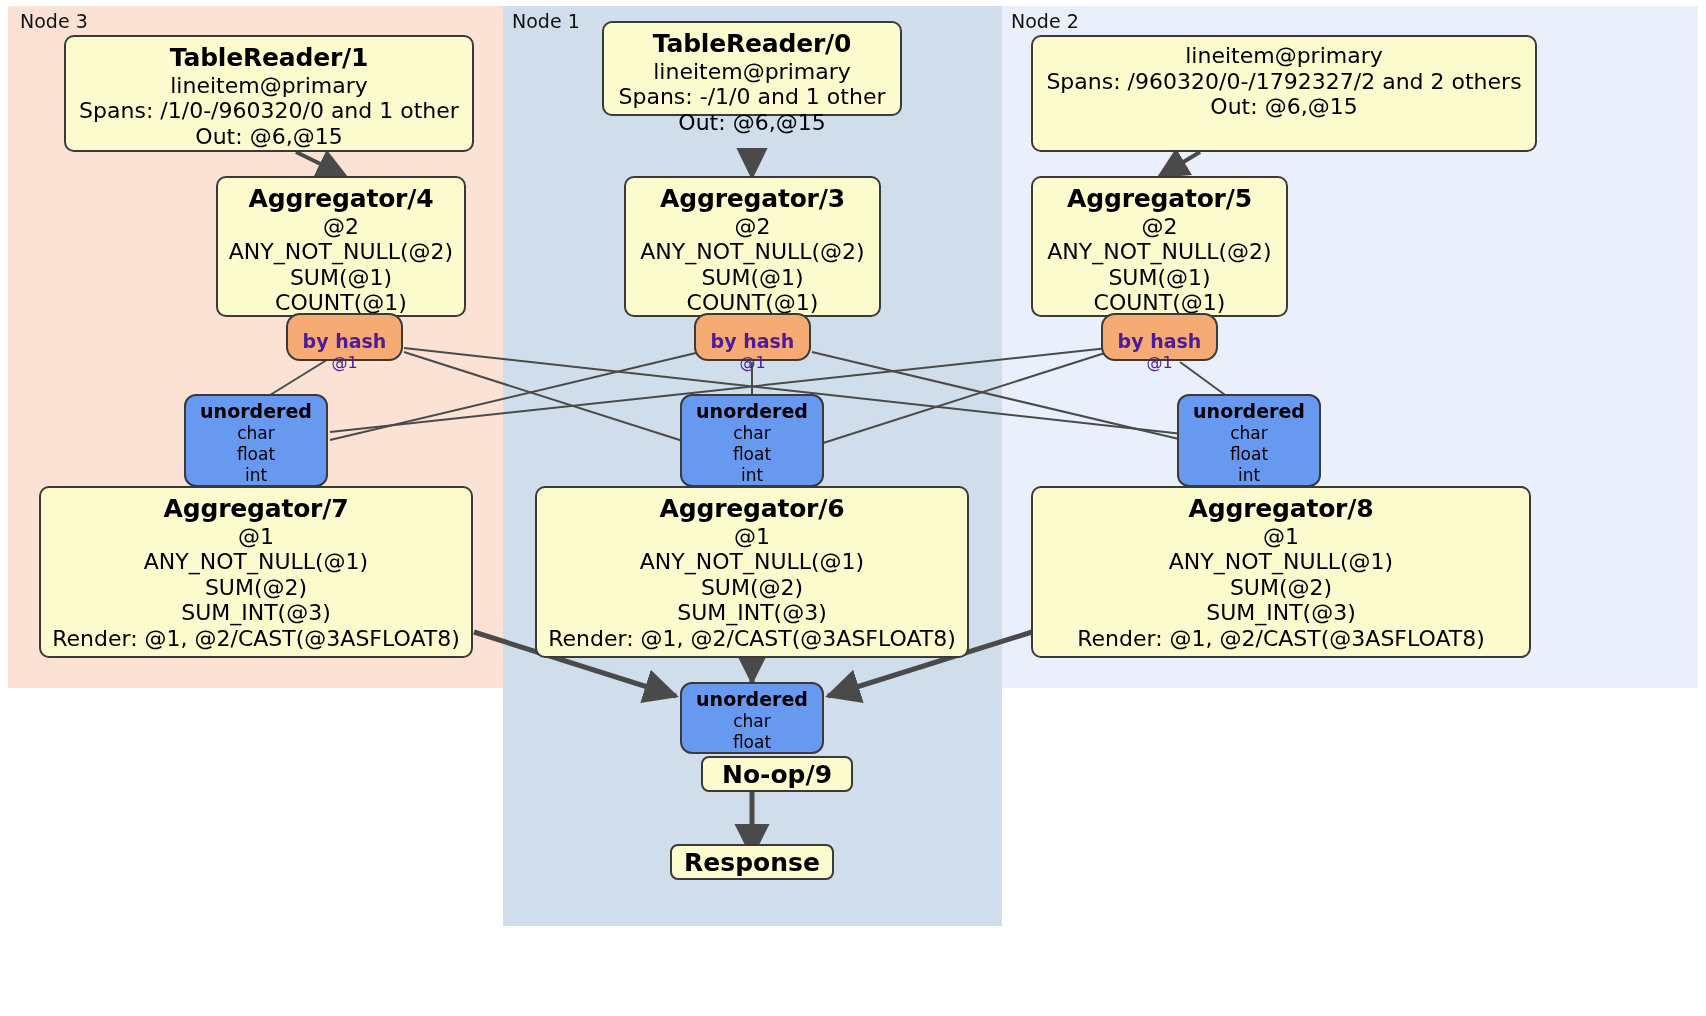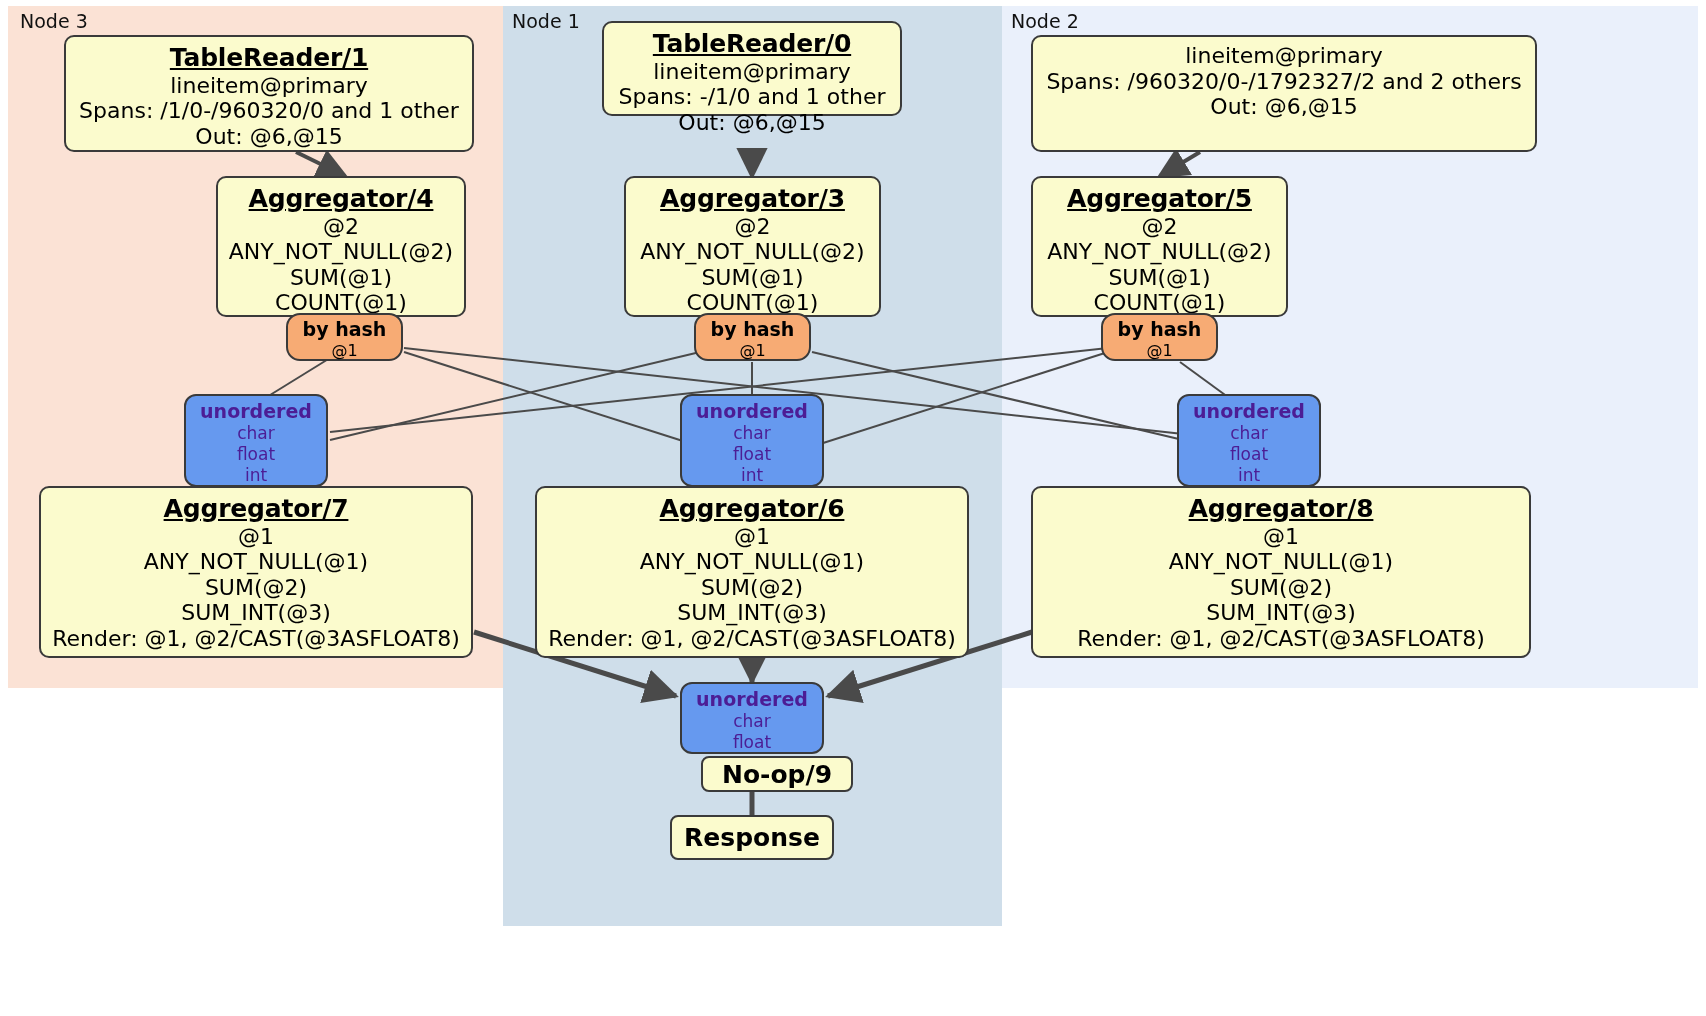--- a/index.html
+++ b/index.html
@@ -12,32 +12,32 @@
   .panel{position:absolute;box-sizing:border-box;}
   .panel-label{position:absolute;font-size:19px;color:#111;line-height:1;}
 
   
   #edges{position:absolute;left:0;top:0;width:1706px;height:1016px;pointer-events:none;}
 
   
   .proc{position:absolute;box-sizing:border-box;
         background:#fbfbcd;border:2px solid #3a3a3a;border-radius:10px;
         text-align:center;color:#000;padding:6px 10px;}
-  .proc .title{font-weight:bold;font-size:25px;line-height:1.18;letter-spacing:-.2px;text-decoration:underline;}
+  .proc .title{font-weight:bold;font-size:25px;line-height:1.18;letter-spacing:-.2px;}
   .proc .line{font-size:22px;line-height:1.16;white-space:nowrap;}
 
   .router{position:absolute;box-sizing:border-box;
           background:#f7ab74;border:2px solid #3a3a3a;border-radius:14px;
-          text-align:center;color:#000000;padding:3px 8px;}
+          text-align:center;color:#4c1d95;padding:15px 8px;}
   .router .title{font-weight:bold;font-size:19px;line-height:1.2;}
   .router .line{font-size:16px;line-height:1.2;}
 
   .sync{position:absolute;box-sizing:border-box;
         background:#6699ef;border:2px solid #3a3a3a;border-radius:12px;
-        text-align:center;color:#4c1d95;padding:4px 8px;}
+        text-align:center;color:#000000;padding:4px 8px;}
   .sync .title{font-weight:bold;font-size:19px;line-height:1.22;}
   .sync .line{font-size:17px;line-height:1.22;}
 
   .small-proc{position:absolute;box-sizing:border-box;
         background:#fbfbcd;border:2px solid #3a3a3a;border-radius:8px;
         text-align:center;color:#000;display:flex;align-items:center;justify-content:center;}
   .small-proc .title{font-weight:bold;font-size:25px;line-height:1;}
 </style>
 </head>
 <body>
@@ -191,17 +191,17 @@
   <div class="sync" style="left:680px;top:682px;width:144px;height:72px;">
     <div class="title">unordered</div>
     <div class="line">char</div>
     <div class="line">float</div>
   </div>
 
   <div class="small-proc" style="left:676px;top:756px;width:152px;height:36px;margin-left:25px;">
     <div class="title">No-op/9</div>
   </div>
 
-  <div class="small-proc" style="left:670px;top:815px;width:164px;height:45px;">
+  <div class="small-proc" style="left:670px;top:844px;width:164px;height:36px;">
     <div class="title">Response</div>
   </div>
 
 </div>
 
 </body></html>

